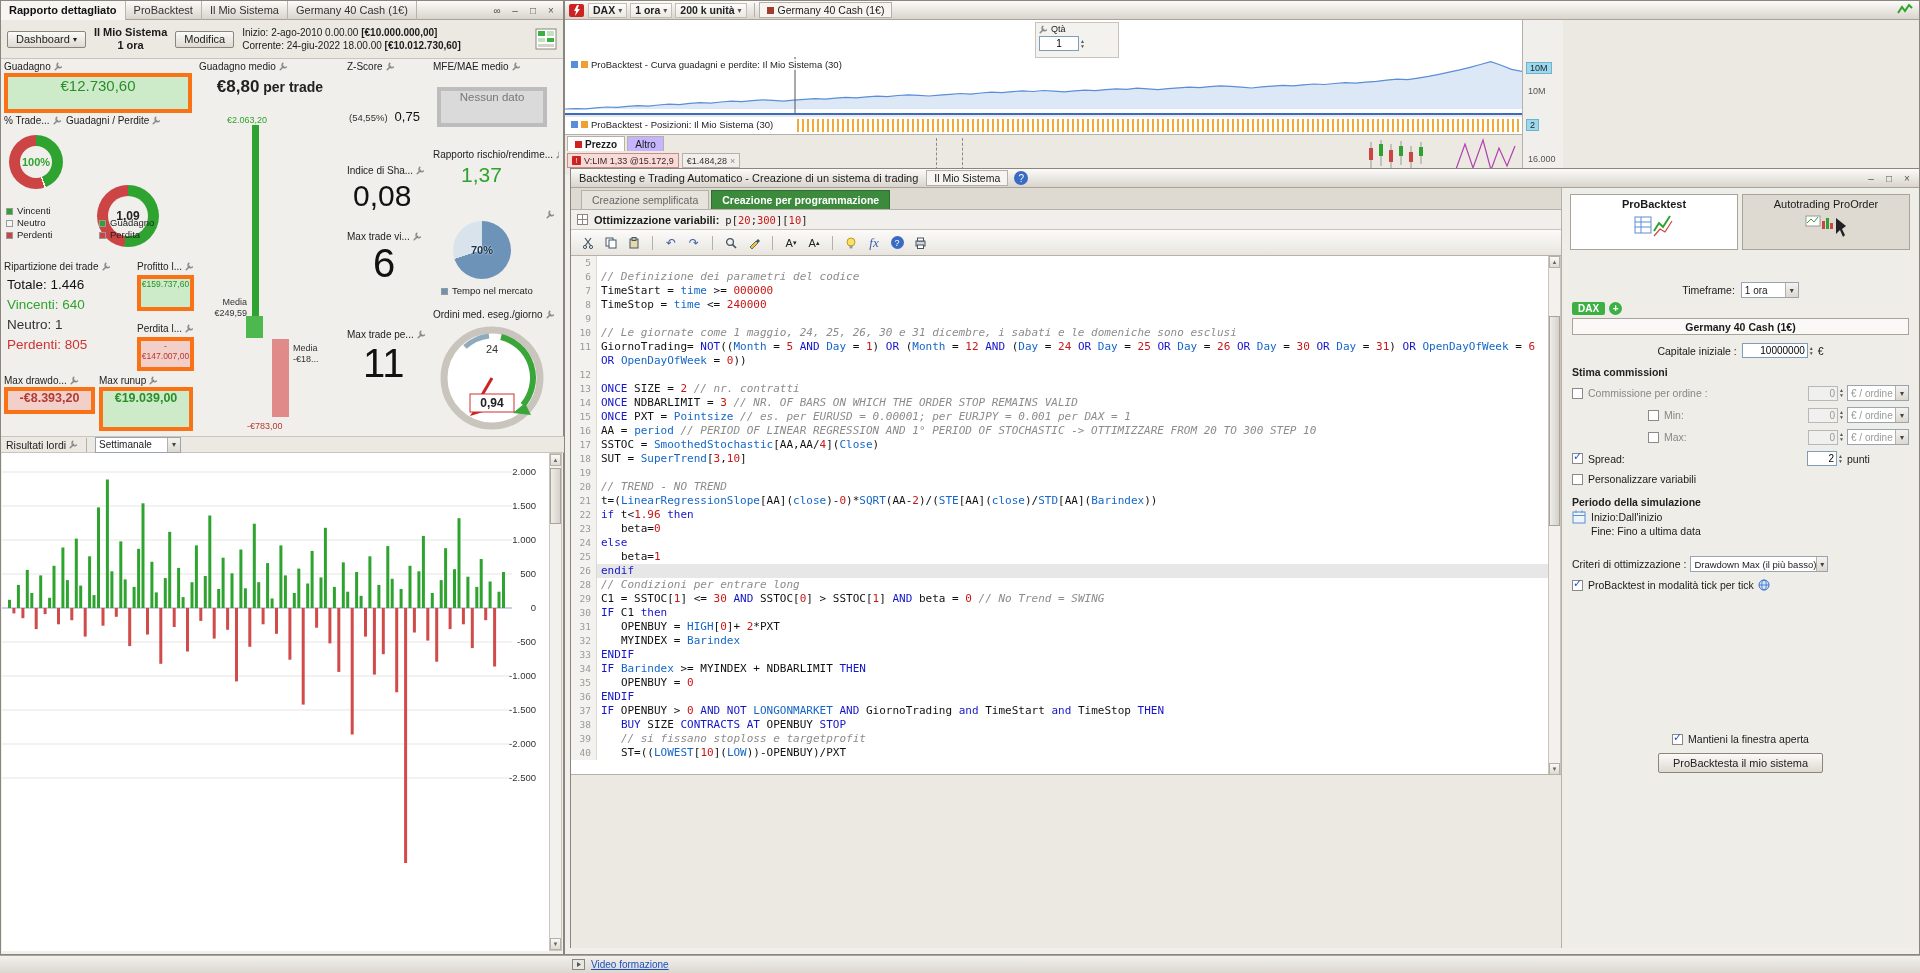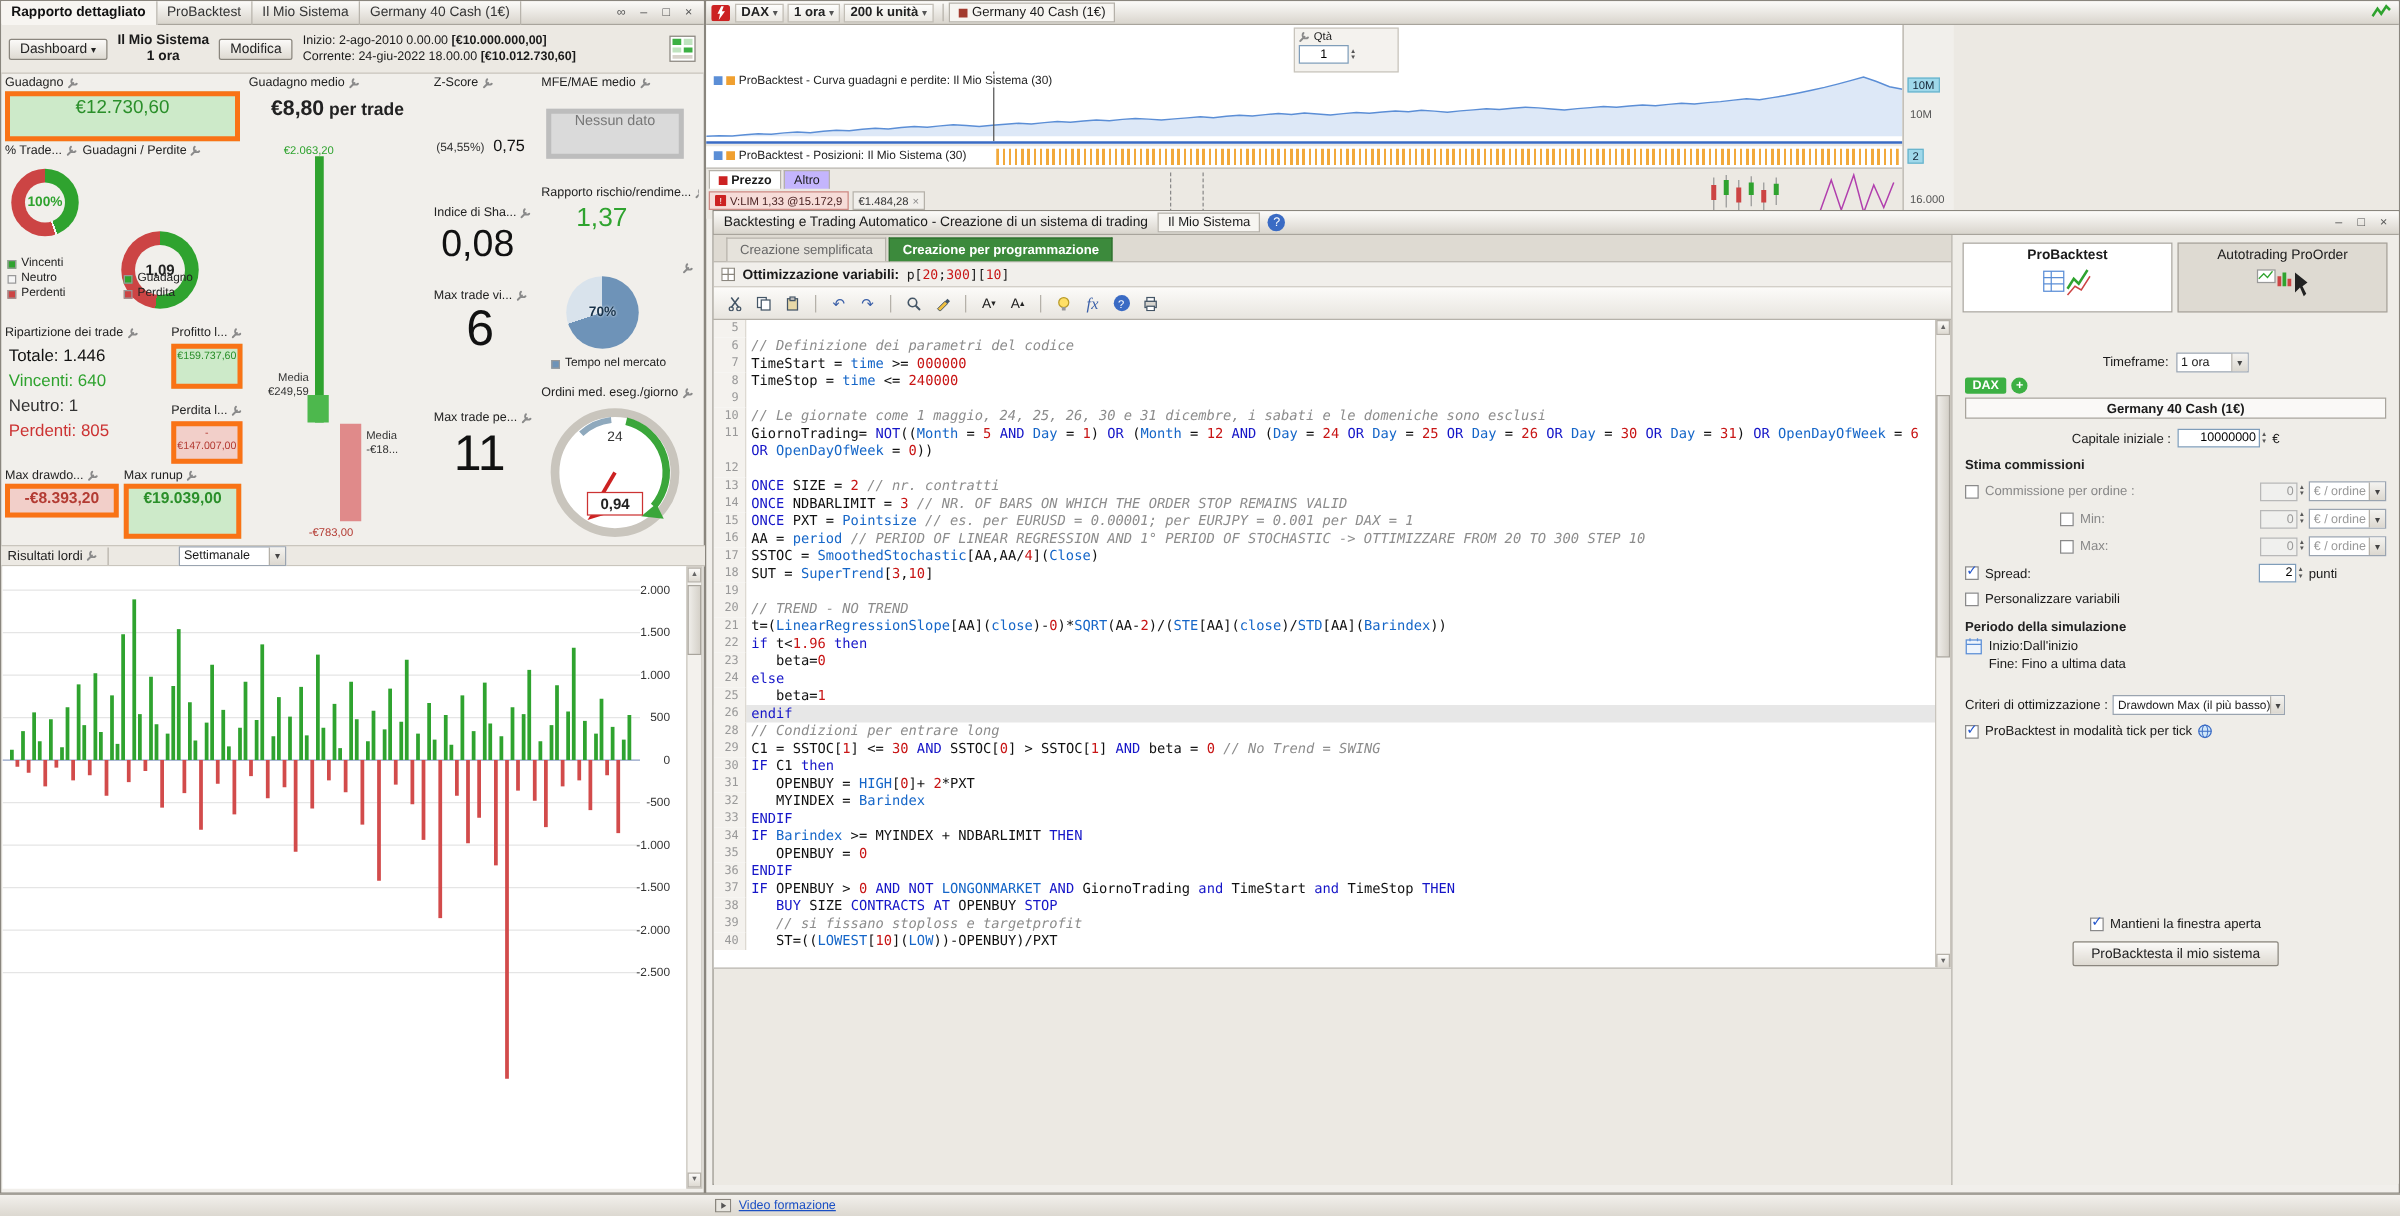--- a/index.html
+++ b/index.html
@@ -6,21 +6,21 @@
 html,body{width:1920px;height:973px;overflow:hidden;}
 body{font-family:"Liberation Sans","DejaVu Sans",sans-serif;font-size:11px;color:#1a1a1a;background:#c8c4bc;position:relative;}
 .win{position:absolute;background:#f1efeb;border:1px solid #8a867e;}
 .abs{position:absolute;}
 .tbar{height:19px;background:linear-gradient(#fcfbf9,#d9d5cd);border-bottom:1px solid #a8a49c;display:flex;align-items:center;font-size:11px;}
 .ttab{padding:2px 8px;height:19px;display:flex;align-items:center;border-right:1px solid #b8b4ac;color:#333;white-space:nowrap;cursor:default;}
 .ttab.act{background:#f7f5f1;font-weight:bold;color:#111;}
 .tctl{margin-left:auto;display:flex;align-items:center;gap:2px;padding-right:4px;}
 .tbtn{width:16px;height:14px;display:flex;align-items:center;justify-content:center;font-size:10px;color:#555;border:1px solid transparent;}
 .btn{display:inline-flex;align-items:center;justify-content:center;background:linear-gradient(#fbfaf8,#dedad2);border:1px solid #8a867e;border-radius:2px;font-size:11px;padding:1px 8px;height:17px;color:#222;cursor:default;}
-.dd{display:inline-flex;align-items:center;justify-content:space-between;background:#fff;border:1px solid #9aa4b0;height:16px;font-size:10px;padding-left:3px;margin-left:48px;}
+.dd{display:inline-flex;align-items:center;justify-content:space-between;background:#fff;border:1px solid #9aa4b0;height:16px;font-size:10px;padding-left:3px;}
 .dda{width:13px;height:100%;display:flex;align-items:center;justify-content:center;background:linear-gradient(#f4f3f0,#dcd8d0);border-left:1px solid #b5b1a9;font-size:8px;color:#444;}
 .hd{display:flex;align-items:center;gap:3px;font-size:10px;color:#222;white-space:nowrap;overflow:hidden;}
 .wicon{display:inline-flex;flex:0 0 auto;}
 .vbox{display:flex;align-items:flex-start;justify-content:center;text-align:center;border:4px solid #f97316;}
 .g-bg{background:#cdeac9;color:#2a8f2a;}
 .r-bg{background:#f2cfc9;color:#b33b33;}
 .donut{border-radius:50%;position:relative;}
 .donut::before{content:"";position:absolute;inset:11px;background:#f1efeb;border-radius:50%;}
 .dval{position:absolute;inset:0;display:flex;align-items:center;justify-content:center;font-weight:bold;z-index:1;}
 .legend{font-size:9.5px;color:#222;}

